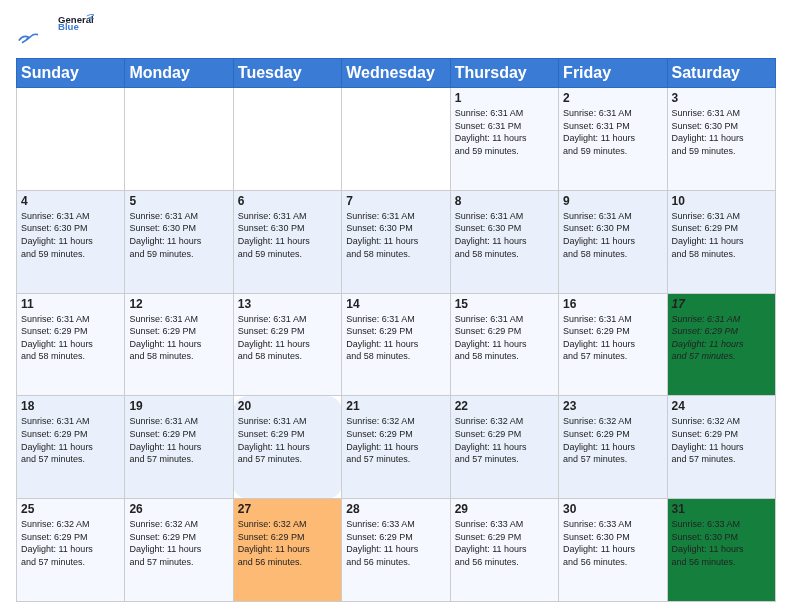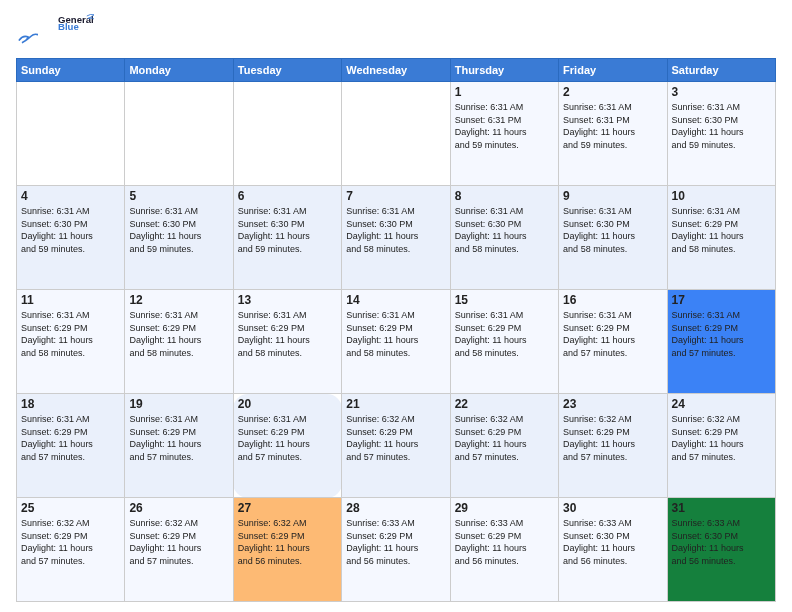--- a/index.html
+++ b/index.html
@@ -50,21 +50,21 @@
     .calendar {
       flex: 1;
       border: 1px solid #ccc;
       border-collapse: collapse;
       width: 100%;
       table-layout: fixed;
     }
     .calendar thead tr th {
       background-color: #3a7bd5;
       color: #fff;
-      font-size: 11px;
+      font-size: 16px;
       font-weight: bold;
       padding: 5px 4px;
       text-align: left;
       border: 1px solid #2a6abf;
     }
     .calendar tbody tr td {
       border: 1px solid #ccc;
       vertical-align: top;
       padding: 3px 4px;
       font-size: 9.5px;
@@ -246,21 +246,21 @@
 Daylight: 11 hours
 and 58 minutes.</div>
           </td>
           <td style="background: rgb(245, 248, 255);">
             <span class="day-num">16</span>
             <div class="day-info" style="white-space: pre-line;">Sunrise: 6:31 AM
 Sunset: 6:29 PM
 Daylight: 11 hours
 and 57 minutes.</div>
           </td>
-          <td style="background: #3b82f6;">
+          <td style="background: #15803d; font-style: italic;">
             <span class="day-num">17</span>
             <div class="day-info" style="white-space: pre-line;">Sunrise: 6:31 AM
 Sunset: 6:29 PM
 Daylight: 11 hours
 and 57 minutes.</div>
           </td>
         </tr>
         <tr>
           <td style="background: rgb(234, 240, 251);">
             <span class="day-num">18</span>

